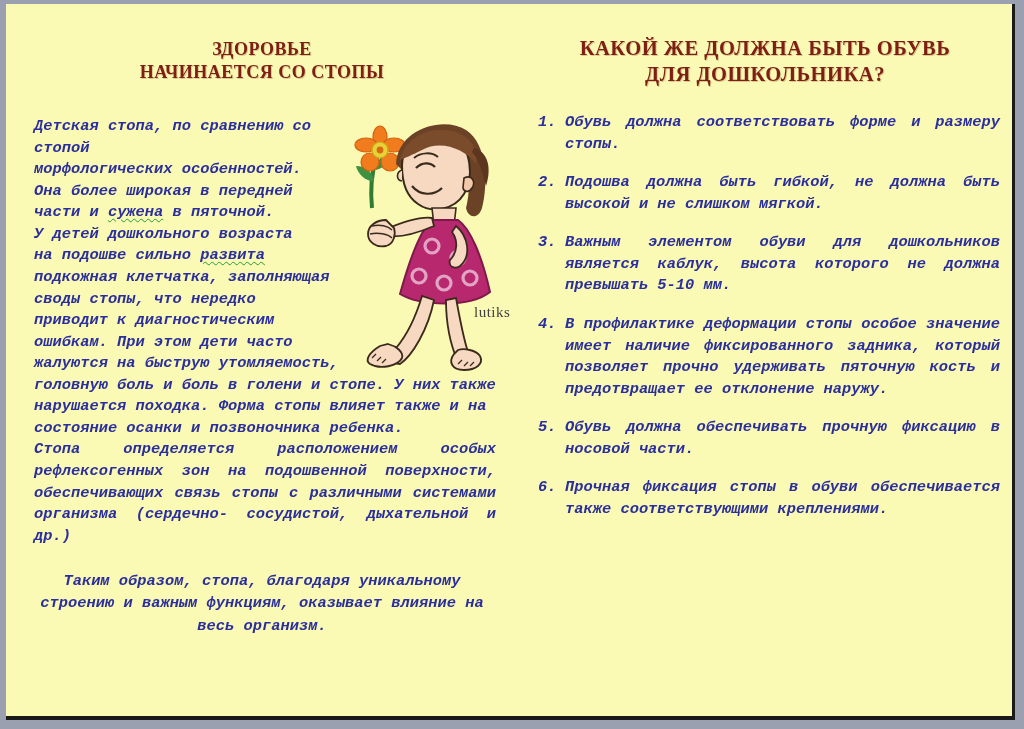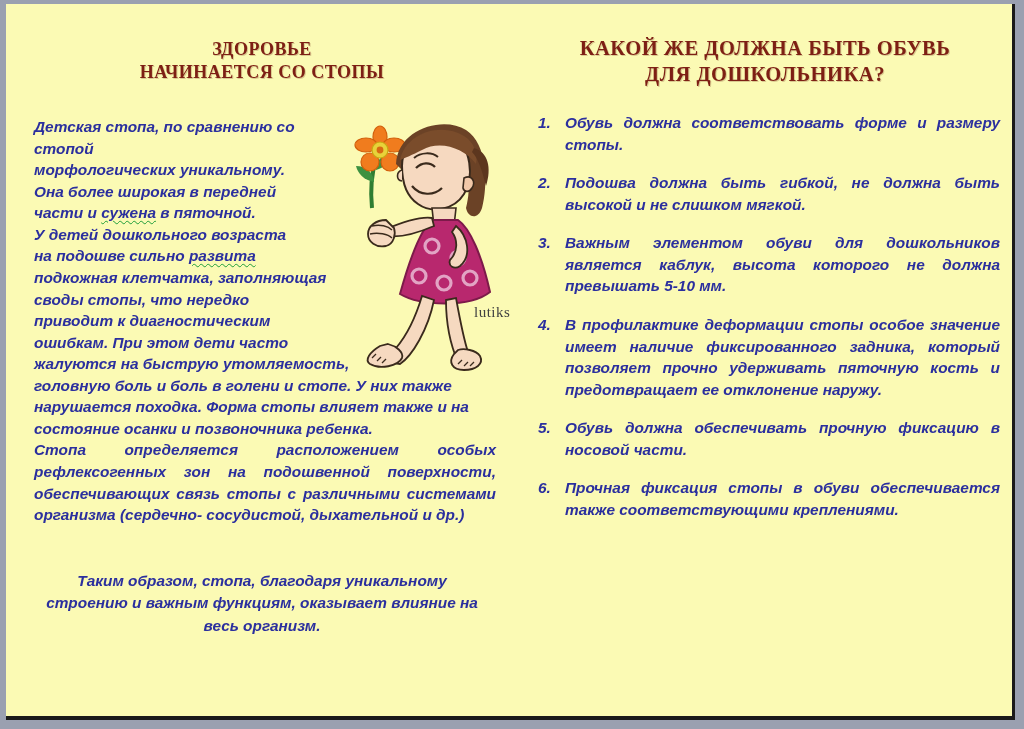--- a/index.html
+++ b/index.html
@@ -31,21 +31,21 @@
     text-align:center;
     letter-spacing:0.5px;
     line-height:1.25;
     text-shadow:1px 1px 0 rgba(120,60,30,.25);
   }
   .title-left{font-size:18px;margin:34px 0 0 0;padding:0 24px;}
   .title-right{font-size:20.5px;margin:32px 0 0 0;padding:0 20px;}
 
   .body-text{
     color:#2b2f9e;
-    font-family:Liberation Sans, sans-serif;
+    font-family:Liberation Mono, monospace;
     font-style:italic;
     font-weight:bold;
     font-size:15.4px;
     line-height:1.40;
   }
 
   
   #left-flow{
     position:absolute;left:28px;top:112px;width:462px;
   }
@@ -105,21 +105,21 @@
     <div class="col col-left">
 
       <div class="title title-left">
         <div>ЗДОРОВЬЕ</div>
         <div>НАЧИНАЕТСЯ  СО  СТОПЫ</div>
       </div>
 
       <div id="left-flow">
         <div class="body-text para narrow">
           <div>Детская стопа,  по сравнению со стопой</div>
-          <div>морфологических уникальному.</div>
+          <div>морфологических особенностей.</div>
           <div>Она более широкая в передней</div>
           <div><span>части и </span><span class="squiggle">сужена</span><span> в пяточной.</span></div>
           <div>У детей дошкольного возраста</div>
           <div><span>на подошве сильно </span><span class="squiggle">развита</span></div>
           <div>подкожная клетчатка, заполняющая</div>
           <div>своды стопы, что нередко</div>
           <div>приводит к диагностическим</div>
           <div>ошибкам. При этом дети часто</div>
           <div>жалуются на быструю утомляемость,</div>
         </div>

